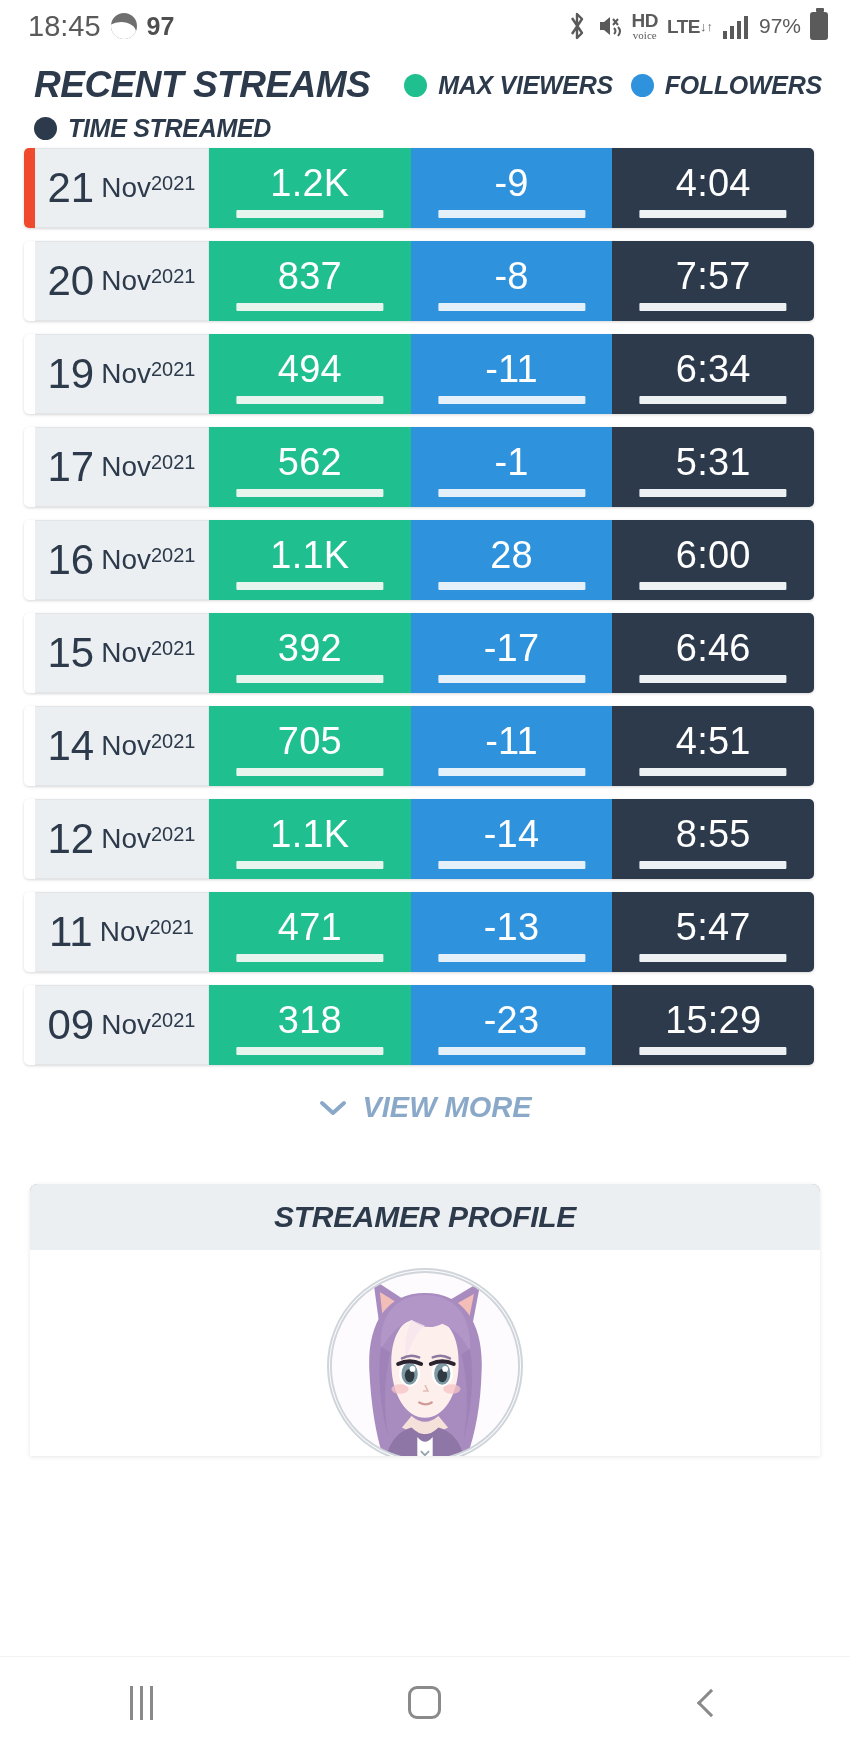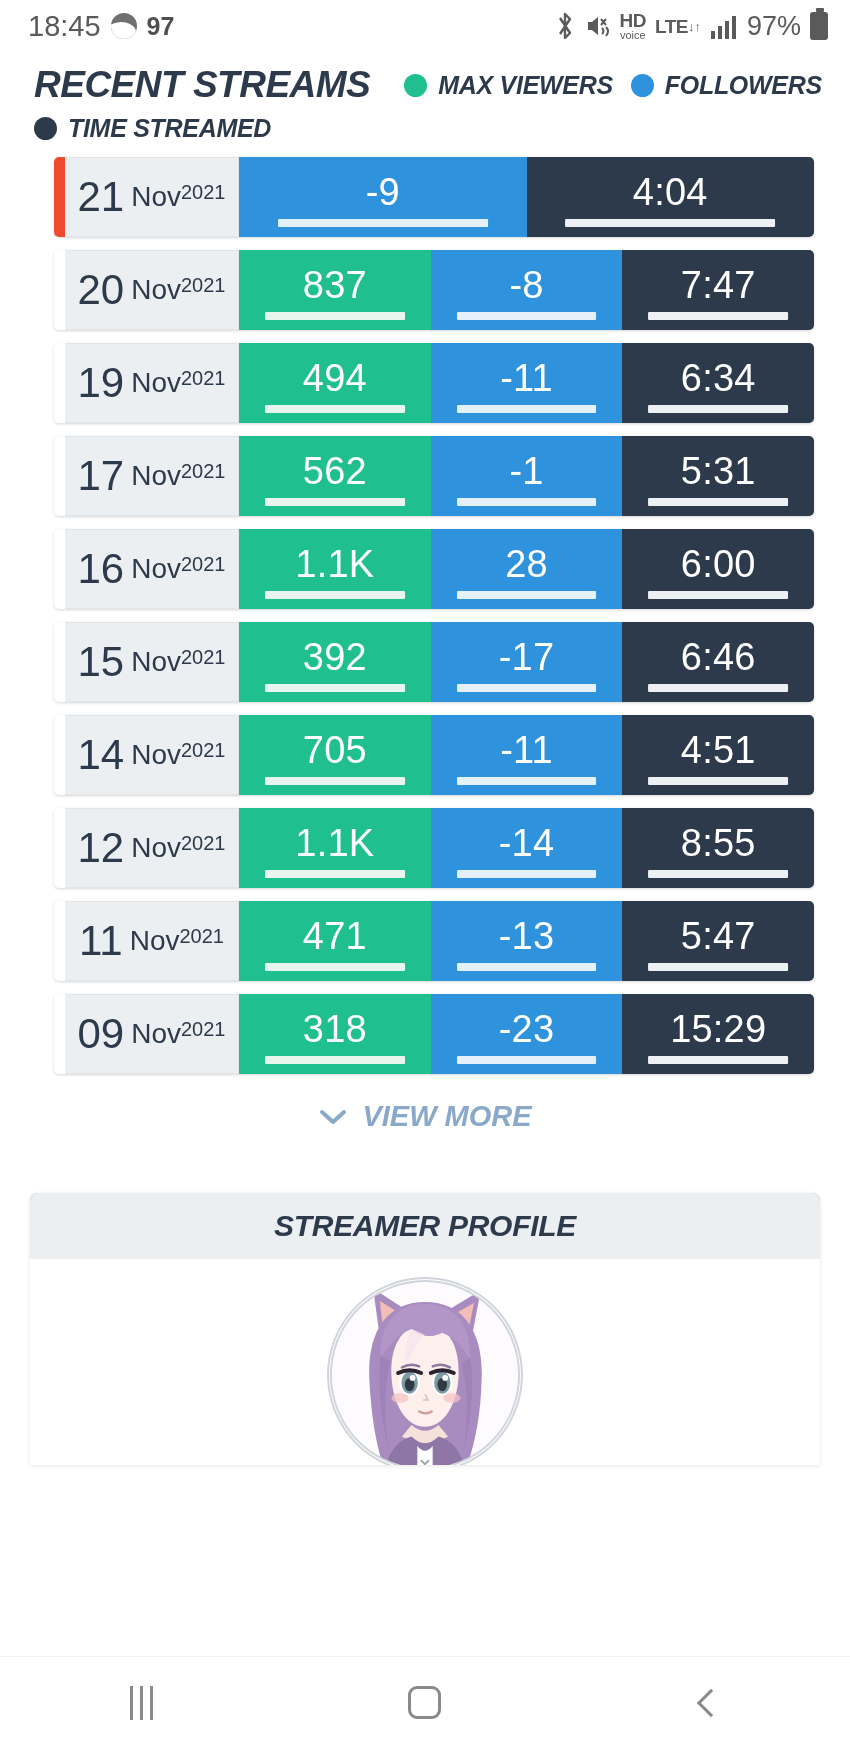--- a/index.html
+++ b/index.html
@@ -26,32 +26,32 @@
     position:relative; overflow:hidden;
   }
   .sb-appicon::after{
     content:""; position:absolute; left:-5px; top:9px;
     width:30px; height:20px; border-radius:50%;
     background:#ffffff;
   }
   .sb-count{ font-size:25px; font-weight:bold; color:#4f4f4f; }
   .sb-right{ display:flex; align-items:center; gap:9px; }
   .sb-right svg{ display:block; }
-  .sb-batt-text{ font-size:27px; color:#5a5a5a; }
+  .sb-batt-text{ font-size:21px; color:#5a5a5a; }
   .sb-batt{
     width:18px; height:28px; border:2px solid #5a5a5a; border-radius:3px;
     background:#5a5a5a; position:relative;
   }
   .sb-batt::before{
     content:""; position:absolute; top:-6px; left:4px;
     width:8px; height:4px; background:#5a5a5a; border-radius:1px;
   }
   .hdvoice{ display:flex; flex-direction:column; align-items:center; line-height:1; }
   .hdvoice .hd{ font-size:19px; font-weight:bold; letter-spacing:-0.5px; }
-  .hdvoice .voice{ font-size:11px; }
+  .hdvoice .voice{ font-size:11px;font-family:Liberation Serif, serif; }
   .ltewrap{ display:flex; flex-direction:row; align-items:center; line-height:1; }
   .ltewrap .lte{ font-size:19px; font-weight:bold; letter-spacing:-0.5px; }
   .ltewrap .arrows{ font-size:13px; }
 
   
   .header{ padding:12px 0 0 34px; }
   .title-row{
     display:flex; align-items:center; flex-wrap:wrap; gap:0 18px;
   }
   .page-title{
@@ -61,21 +61,21 @@
   }
   .legend-item{ display:flex; align-items:center; gap:11px; }
   .legend-dot{ width:23px; height:23px; border-radius:50%; }
   .legend-label{
     font-size:25px; font-style:italic; font-weight:bold;
     color:#2c3a4b; letter-spacing:-0.3px; white-space:nowrap;
   }
   .legend-row2{ display:flex; align-items:center; gap:11px; margin-top:8px; }
 
   
-  .rows{ margin-top:14px; padding:0 36px 0 54px; }
+  .rows{ margin-top:5px; padding:0 36px 0 24px; }
   .stream-row{
     display:flex; height:80px; margin-bottom:13px;
     border-radius:5px; overflow:hidden;
     box-shadow:0 1px 3px rgba(0,0,0,0.16);
     position:relative;
   }
   .accent{ width:11px; background:#f04a2e; flex:0 0 11px; }
   .accent.none{ background:transparent; }
 
   .date-cell{
@@ -239,20 +239,24 @@
 <div class="rows" id="rows">
     <div class="stream-row">
       <div class="accent"></div>
       <div class="date-cell">
         <span class="date-day">21</span>
         <span class="date-my">
           <span class="date-mon">Nov</span>
           <span class="date-year">2021</span>
         </span>
       </div>
+      <div class="metric viewers">
+        <span class="metric-value">1.2K</span>
+        <span class="bar-track"><span class="bar-fill" style="width:100%"></span></span>
+      </div>
       <div class="metric followers">
         <span class="metric-value">-9</span>
         <span class="bar-track"><span class="bar-fill" style="width:27%"></span></span>
       </div>
       <div class="metric time">
         <span class="metric-value">4:04</span>
         <span class="bar-track"><span class="bar-fill" style="width:25%"></span></span>
       </div>
     </div>
     <div class="stream-row">
@@ -266,21 +270,21 @@
       </div>
       <div class="metric viewers">
         <span class="metric-value">837</span>
         <span class="bar-track"><span class="bar-fill" style="width:68%"></span></span>
       </div>
       <div class="metric followers">
         <span class="metric-value">-8</span>
         <span class="bar-track"><span class="bar-fill" style="width:26%"></span></span>
       </div>
       <div class="metric time">
-        <span class="metric-value">7:47</span>
+        <span class="metric-value">7:57</span>
         <span class="bar-track"><span class="bar-fill" style="width:48%"></span></span>
       </div>
     </div>
     <div class="stream-row">
       <div class="accent none"></div>
       <div class="date-cell">
         <span class="date-day">19</span>
         <span class="date-my">
           <span class="date-mon">Nov</span>
           <span class="date-year">2021</span>

